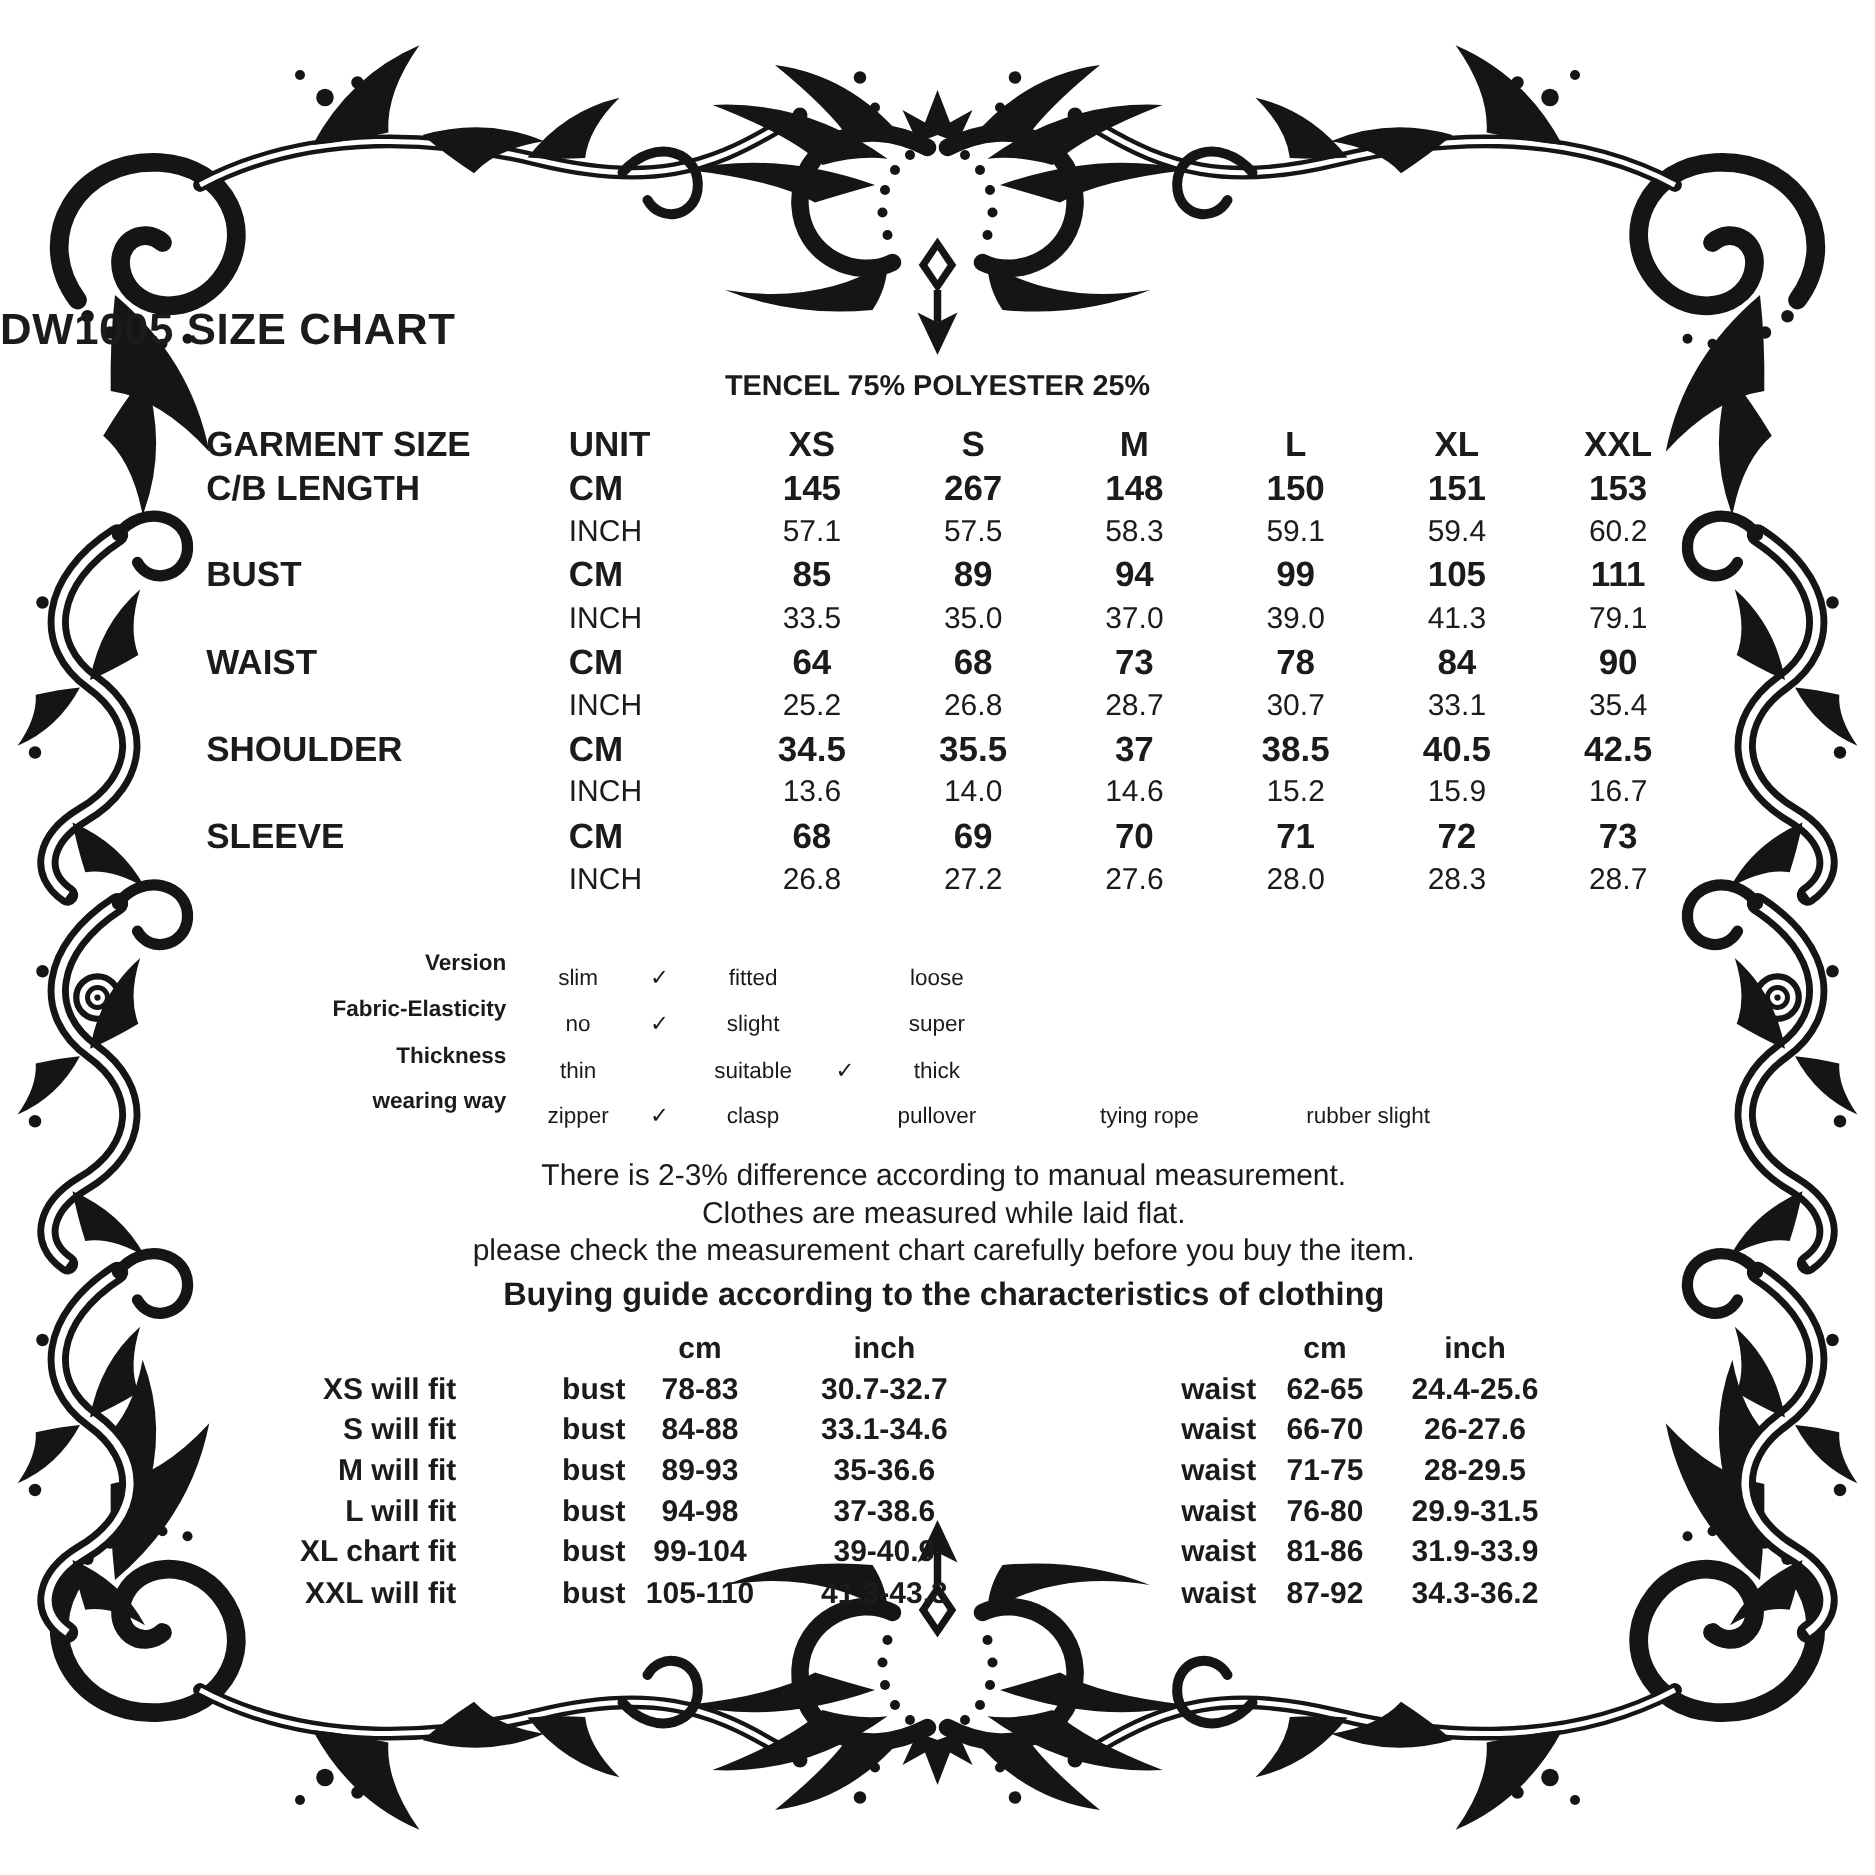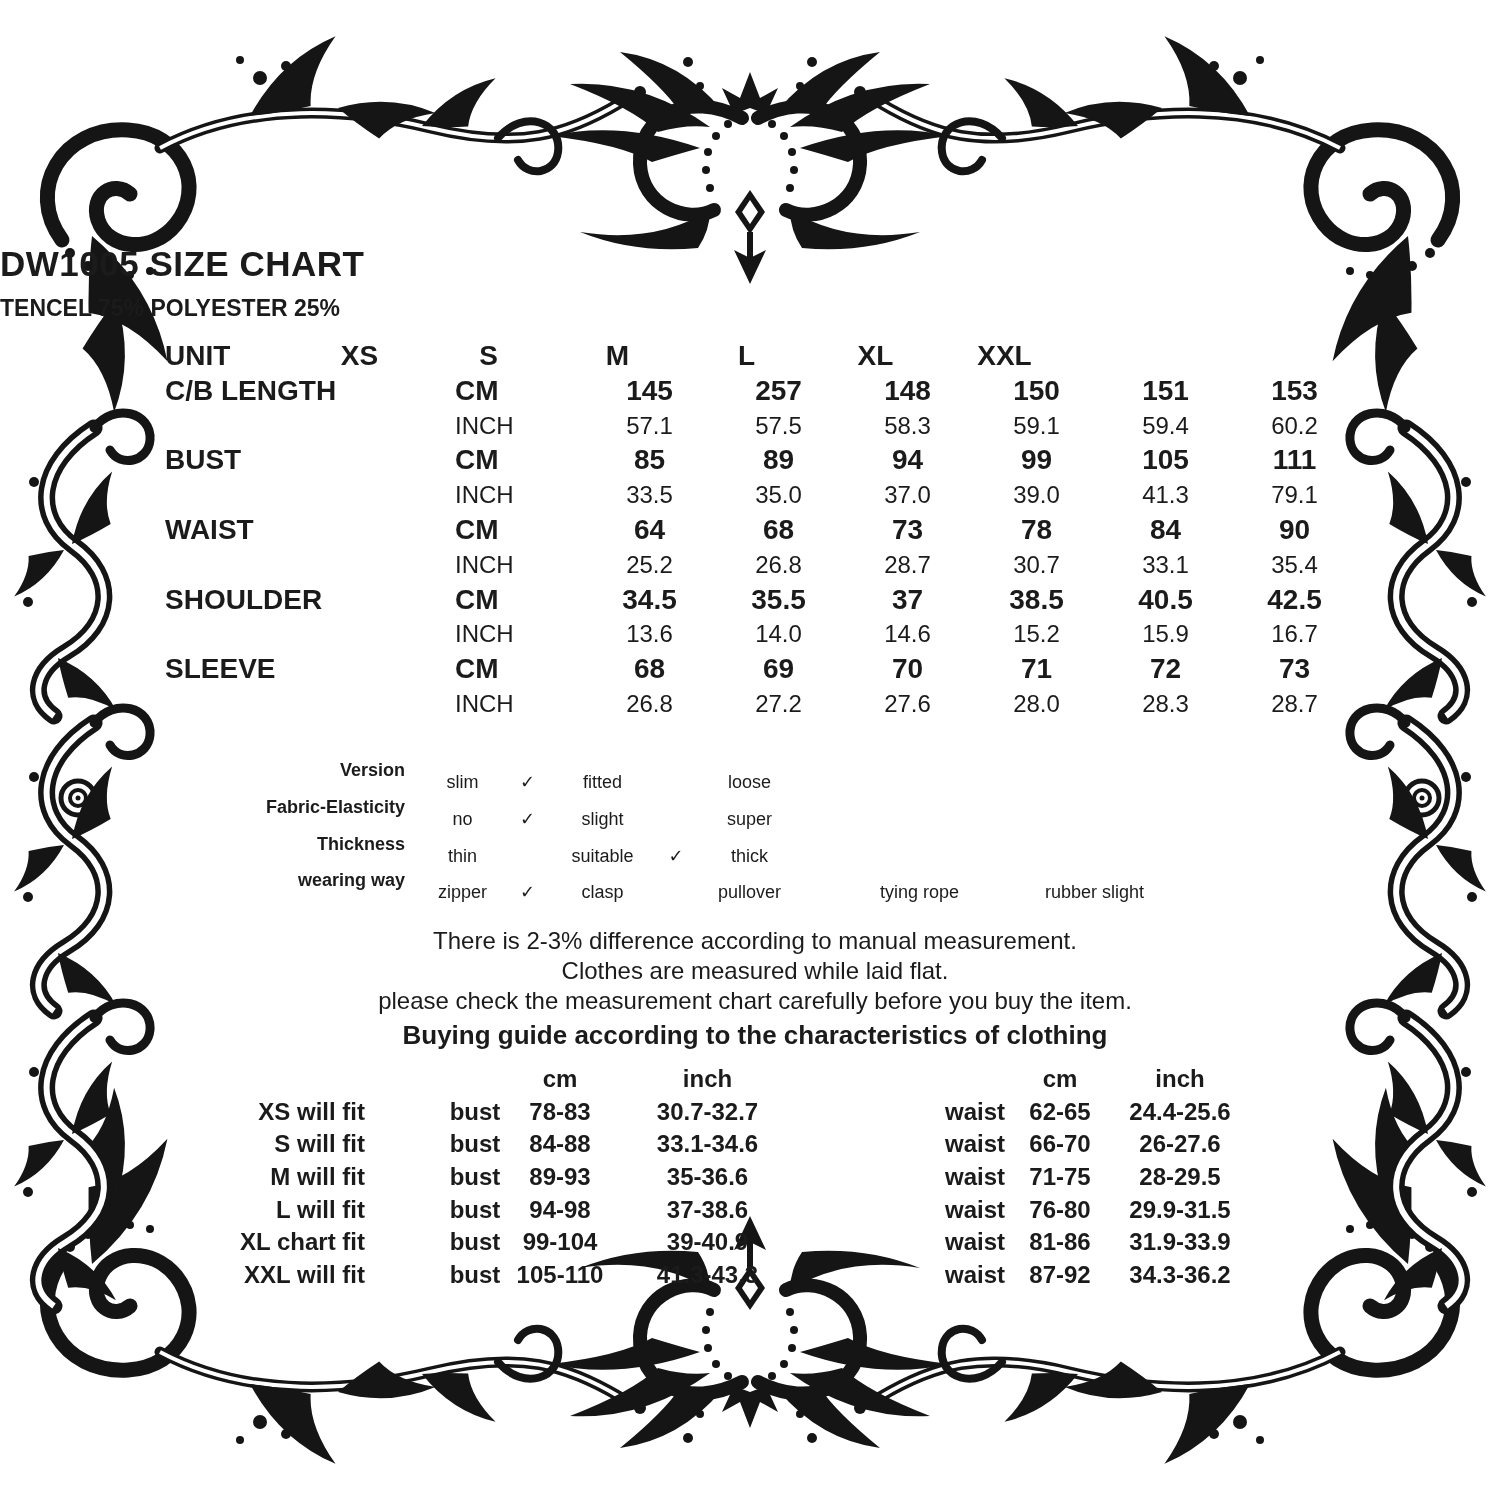--- a/index.html
+++ b/index.html
@@ -6,21 +6,21 @@
   body{
     width:1500px;height:1500px;position:relative;overflow:hidden;
     background:#ffffff;color:#1b1b1b;
     font-family:"Liberation Sans", sans-serif;
   }
   
   #border-svg{position:absolute;left:0;top:0;width:1500px;height:1500px;fill:#151515;z-index:0;}
   
   .layer{position:absolute;z-index:2;}
   .page-title{top:244px;left:0;width:1500px;text-align:left;font-size:35px;font-weight:bold;letter-spacing:.5px;}
-  .page-subtitle{top:295px;left:0;width:1500px;text-align:left;font-size:23px;font-weight:bold;}
+  .page-subtitle{top:295px;left:0;width:1500px;text-align:center;font-size:23px;font-weight:bold;}
   
   .size-table{top:339px;left:165px;width:1200px;}
   .srow{display:flex;height:34.8px;line-height:34.8px;white-space:nowrap;}
   .srow .c{overflow:visible;}
   .c.lbl{width:290px;text-align:left;}
   .c.unit{width:130px;text-align:left;}
   .c.val{width:129px;text-align:center;}
   .srow.bold{font-weight:bold;font-size:28px;}
   .srow.inch{font-weight:normal;font-size:24px;}
   
@@ -139,33 +139,34 @@
     <use href="#rose" transform="translate(78,798)"></use>
   </g>
   <use href="#leftCol" transform="translate(1500,0) scale(-1,1)"></use>
 </svg>
 
 <div class="layer page-title">DW1005 SIZE CHART</div>
 <div class="layer page-subtitle">TENCEL 75% POLYESTER 25%</div>
 
 <div class="layer size-table">
     <div class="srow bold">
+      <div class="c lbl">GARMENT SIZE</div>
       <div class="c unit">UNIT</div>
       <div class="c val">XS</div>
       <div class="c val">S</div>
       <div class="c val">M</div>
       <div class="c val">L</div>
       <div class="c val">XL</div>
       <div class="c val">XXL</div>
     </div>
     <div class="srow bold">
       <div class="c lbl">C/B LENGTH</div>
       <div class="c unit">CM</div>
       <div class="c val">145</div>
-      <div class="c val">257</div>
+      <div class="c val">267</div>
       <div class="c val">148</div>
       <div class="c val">150</div>
       <div class="c val">151</div>
       <div class="c val">153</div>
     </div>
     <div class="srow inch">
       <div class="c lbl"></div>
       <div class="c unit">INCH</div>
       <div class="c val">57.1</div>
       <div class="c val">57.5</div>

